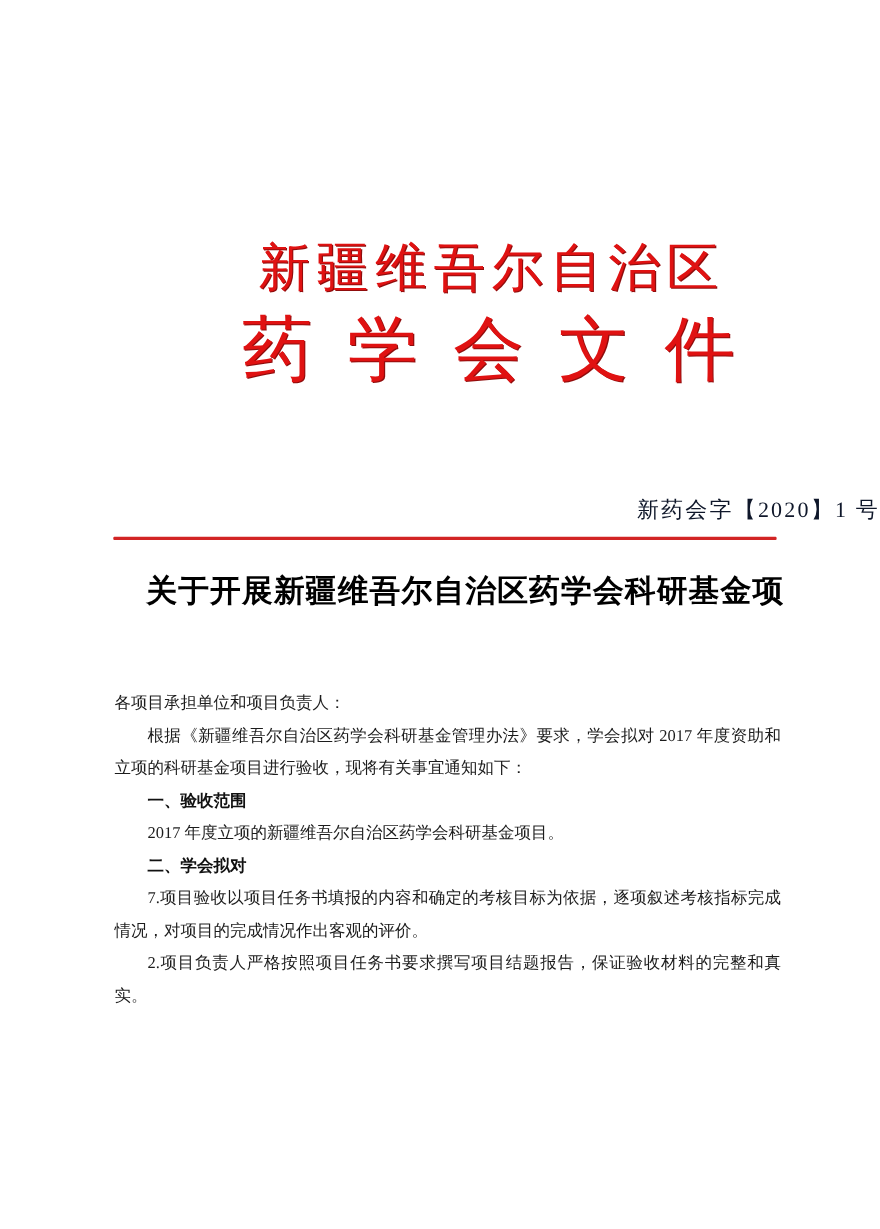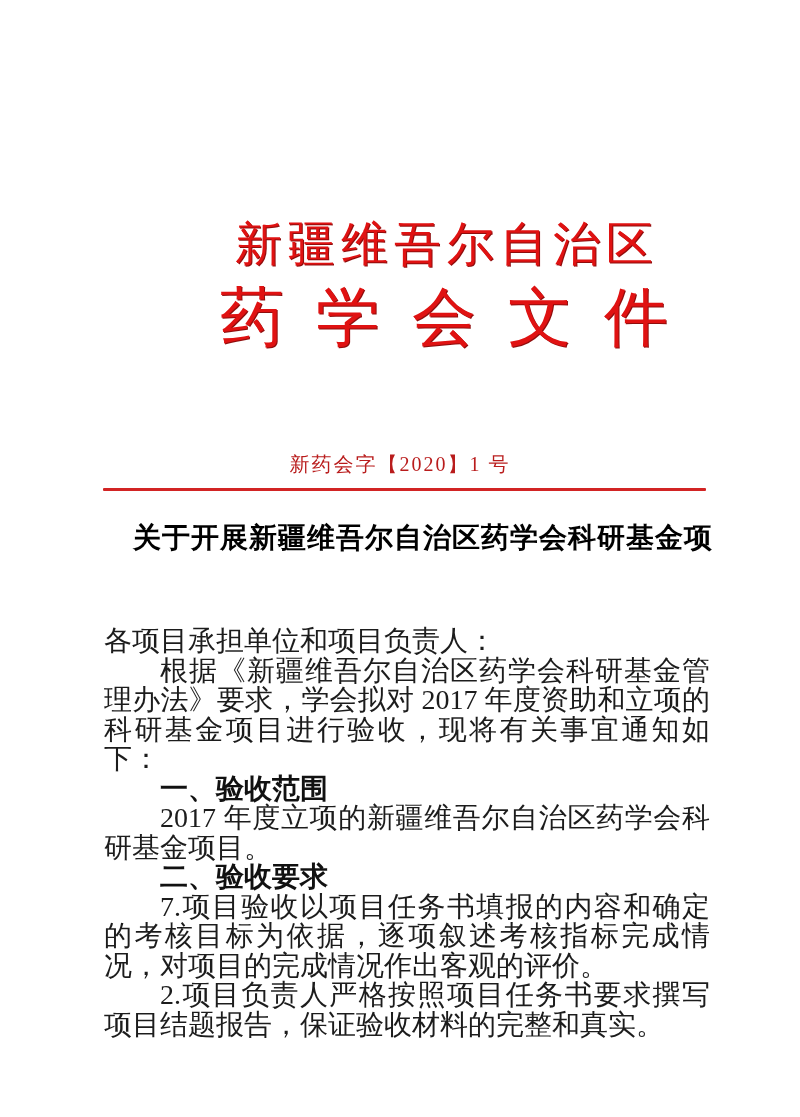--- a/index.html
+++ b/index.html
@@ -40,25 +40,25 @@
     line-height: 68px;
     letter-spacing: 32px;
     padding-left: 32px; 
     text-shadow: 1px 1px 0 #8f0d0d;
   }
   .doc-number {
     position: absolute;
     top: 450px;
     left: 0;
     width: 100%;
-    text-align: center;
+    text-align: right;
     font-size: 20px;
     line-height: 28px;
     letter-spacing: 2px;
-    color: #b91c1c;
+    color: #0f172a;
   }
   .red-line {
     position: absolute;
     top: 488px;
     left: 103px;
     width: 603px;
     height: 3px;
     background: #d22424;
     border-radius: 1px;
   }
@@ -72,21 +72,21 @@
     font-weight: bold;
     line-height: 40px;
     letter-spacing: 1px;
     color: #000000;
   }
   .body-text {
     position: absolute;
     top: 626px;
     left: 104px;
     width: 606px;
-    font-size: 28px;
+    font-size: 15px;
     line-height: 29.5px;
     text-align: justify;
     color: #1c1c1c;
   }
   .body-text p {
     margin: 0;
     padding: 0;
   }
   .para-indent {
     text-indent: 2em;
@@ -112,18 +112,18 @@
 
   <div class="notice-title">
     <div>关于开展新疆维吾尔自治区药学会科研基金项</div>
   </div>
 
   <div class="body-text">
     <p>各项目承担单位和项目负责人：</p>
     <p class="para-indent">根据《新疆维吾尔自治区药学会科研基金管理办法》要求，学会拟对 2017 年度资助和立项的科研基金项目进行验收，现将有关事宜通知如下：</p>
     <p class="para-indent para-heading">一、验收范围</p>
     <p class="para-indent">2017 年度立项的新疆维吾尔自治区药学会科研基金项目。</p>
-    <p class="para-indent para-heading">二、验收要求</p>
+    <p class="para-indent para-heading">二、学会拟对</p>
     <p class="para-indent">7.项目验收以项目任务书填报的内容和确定的考核目标为依据，逐项叙述考核指标完成情况，对项目的完成情况作出客观的评价。</p>
     <p class="para-indent">2.项目负责人严格按照项目任务书要求撰写项目结题报告，保证验收材料的完整和真实。</p>
   </div>
 
 </div>
 
 </body></html>

